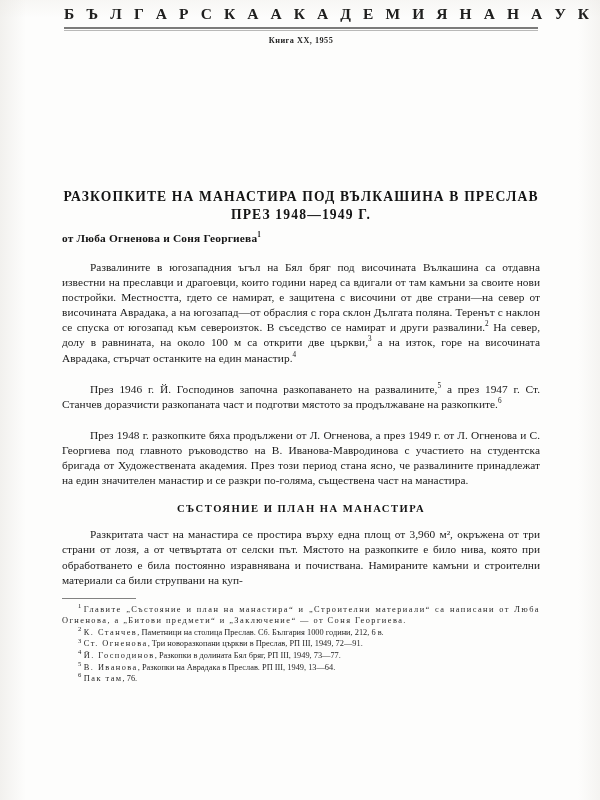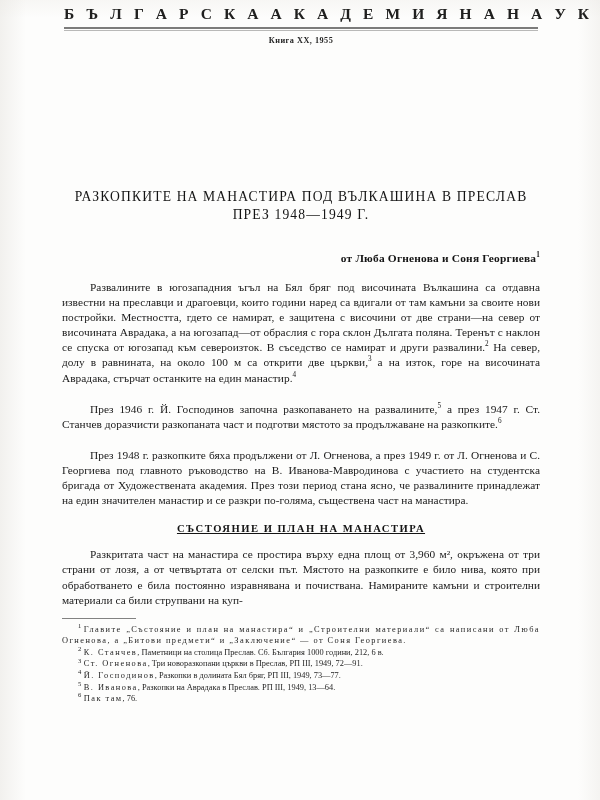--- a/index.html
+++ b/index.html
@@ -84,34 +84,34 @@
     margin-top: 5px;
   }
 
   
   .title-block {
     margin-top: 143px;
   }
   .article-title {
     text-align: center;
     font-size: 13.6px;
-    font-weight: 400;
+    font-weight: 700;
     letter-spacing: 1.15px;
     line-height: 18px;
     color: #141414;
   }
   .article-title .t2 {
     display: block;
   }
   .byline {
-    text-align: right;
+    text-align: left;
     font-size: 11.4px;
     font-weight: 700;
     letter-spacing: 0.2px;
-    margin-top: 28px;
+    margin-top: 8px;
     color: #141414;
   }
 
   
   .body-text {
     margin-top: 16px;
     font-size: 11.35px;
     line-height: 15.1px;
     text-align: justify;
     color: #1a1a1a;
@@ -125,21 +125,20 @@
     margin-top: 16px;
   }
 
   .section-heading {
     text-align: center;
     font-size: 10.6px;
     font-weight: 700;
     letter-spacing: 1.5px;
     margin: 13px 0 11px 0;
     color: #141414;
-    text-decoration: underline;
   }
 
   sup {
     font-size: 7.2px;
     vertical-align: super;
     line-height: 0;
   }
 
   
   .footnotes {

